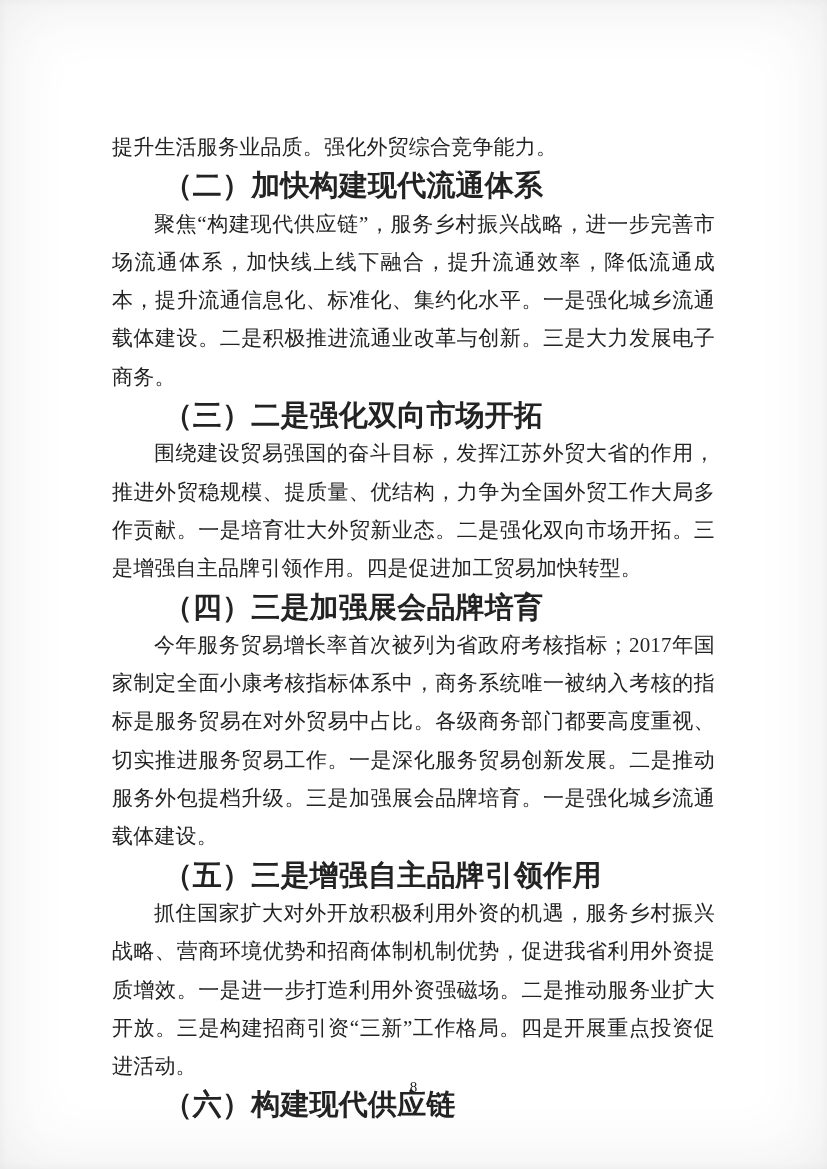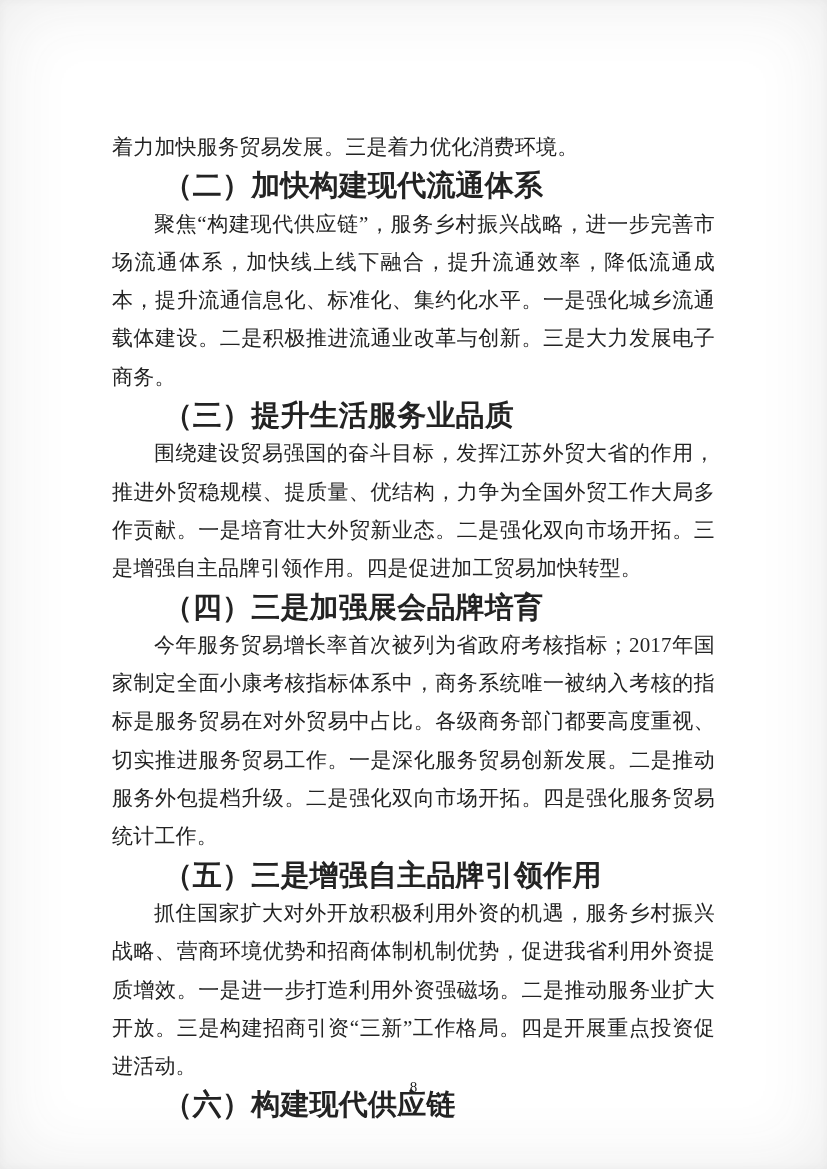--- a/index.html
+++ b/index.html
@@ -56,27 +56,27 @@
     font-size: 15px;
     color: #222;
     font-family: "Liberation Serif", "DejaVu Serif", serif;
   }
 </style>
 </head>
 <body>
 
 <div class="page">
   <div class="content">
-      <p class="body-noindent">着力加快服务贸易发展。三是着力优化消费环境。</p>
+      <p class="body-noindent">提升生活服务业品质。强化外贸综合竞争能力。</p>
       <p class="heading">（二）加快构建现代流通体系</p>
       <p class="body">聚焦“构建现代供应链”，服务乡村振兴战略，进一步完善市场流通体系，加快线上线下融合，提升流通效率，降低流通成本，提升流通信息化、标准化、集约化水平。一是强化城乡流通载体建设。二是积极推进流通业改革与创新。三是大力发展电子商务。</p>
-      <p class="heading">（三）提升生活服务业品质</p>
+      <p class="heading">（三）二是强化双向市场开拓</p>
       <p class="body">围绕建设贸易强国的奋斗目标，发挥江苏外贸大省的作用，推进外贸稳规模、提质量、优结构，力争为全国外贸工作大局多作贡献。一是培育壮大外贸新业态。二是强化双向市场开拓。三是增强自主品牌引领作用。四是促进加工贸易加快转型。</p>
       <p class="heading">（四）三是加强展会品牌培育</p>
-      <p class="body">今年服务贸易增长率首次被列为省政府考核指标；2017年国家制定全面小康考核指标体系中，商务系统唯一被纳入考核的指标是服务贸易在对外贸易中占比。各级商务部门都要高度重视、切实推进服务贸易工作。一是深化服务贸易创新发展。二是推动服务外包提档升级。二是强化双向市场开拓。四是强化服务贸易统计工作。</p>
+      <p class="body">今年服务贸易增长率首次被列为省政府考核指标；2017年国家制定全面小康考核指标体系中，商务系统唯一被纳入考核的指标是服务贸易在对外贸易中占比。各级商务部门都要高度重视、切实推进服务贸易工作。一是深化服务贸易创新发展。二是推动服务外包提档升级。三是加强展会品牌培育。一是强化城乡流通载体建设。</p>
       <p class="heading">（五）三是增强自主品牌引领作用</p>
       <p class="body">抓住国家扩大对外开放积极利用外资的机遇，服务乡村振兴战略、营商环境优势和招商体制机制优势，促进我省利用外资提质增效。一是进一步打造利用外资强磁场。二是推动服务业扩大开放。三是构建招商引资“三新”工作格局。四是开展重点投资促进活动。</p>
       <p class="heading">（六）构建现代供应链</p>
     </div>
   <div class="footer">
     <span class="page-number">8</span>
   </div>
 </div>
 
 </body></html>

